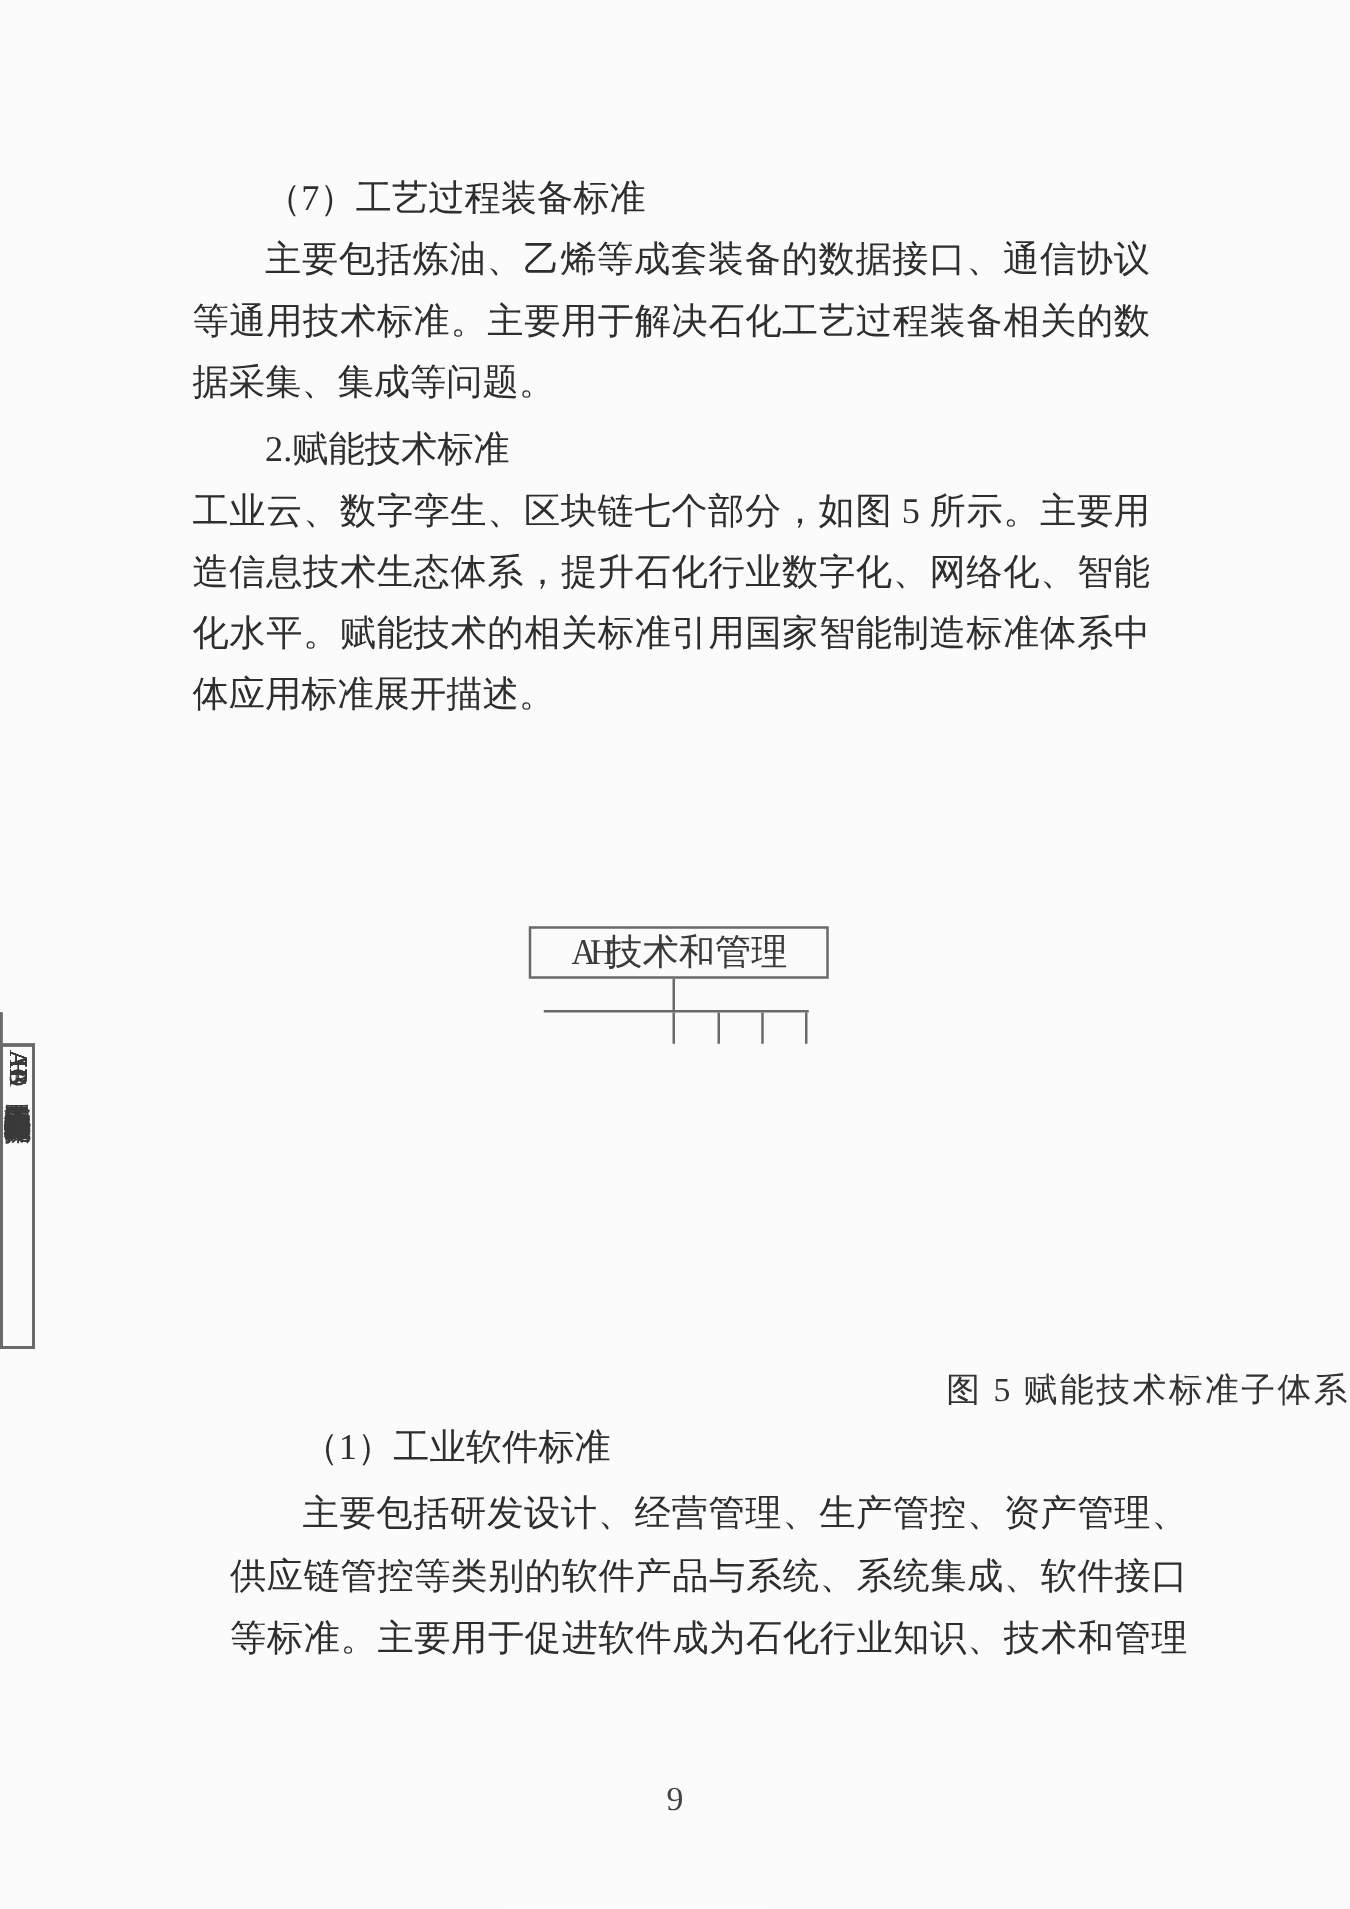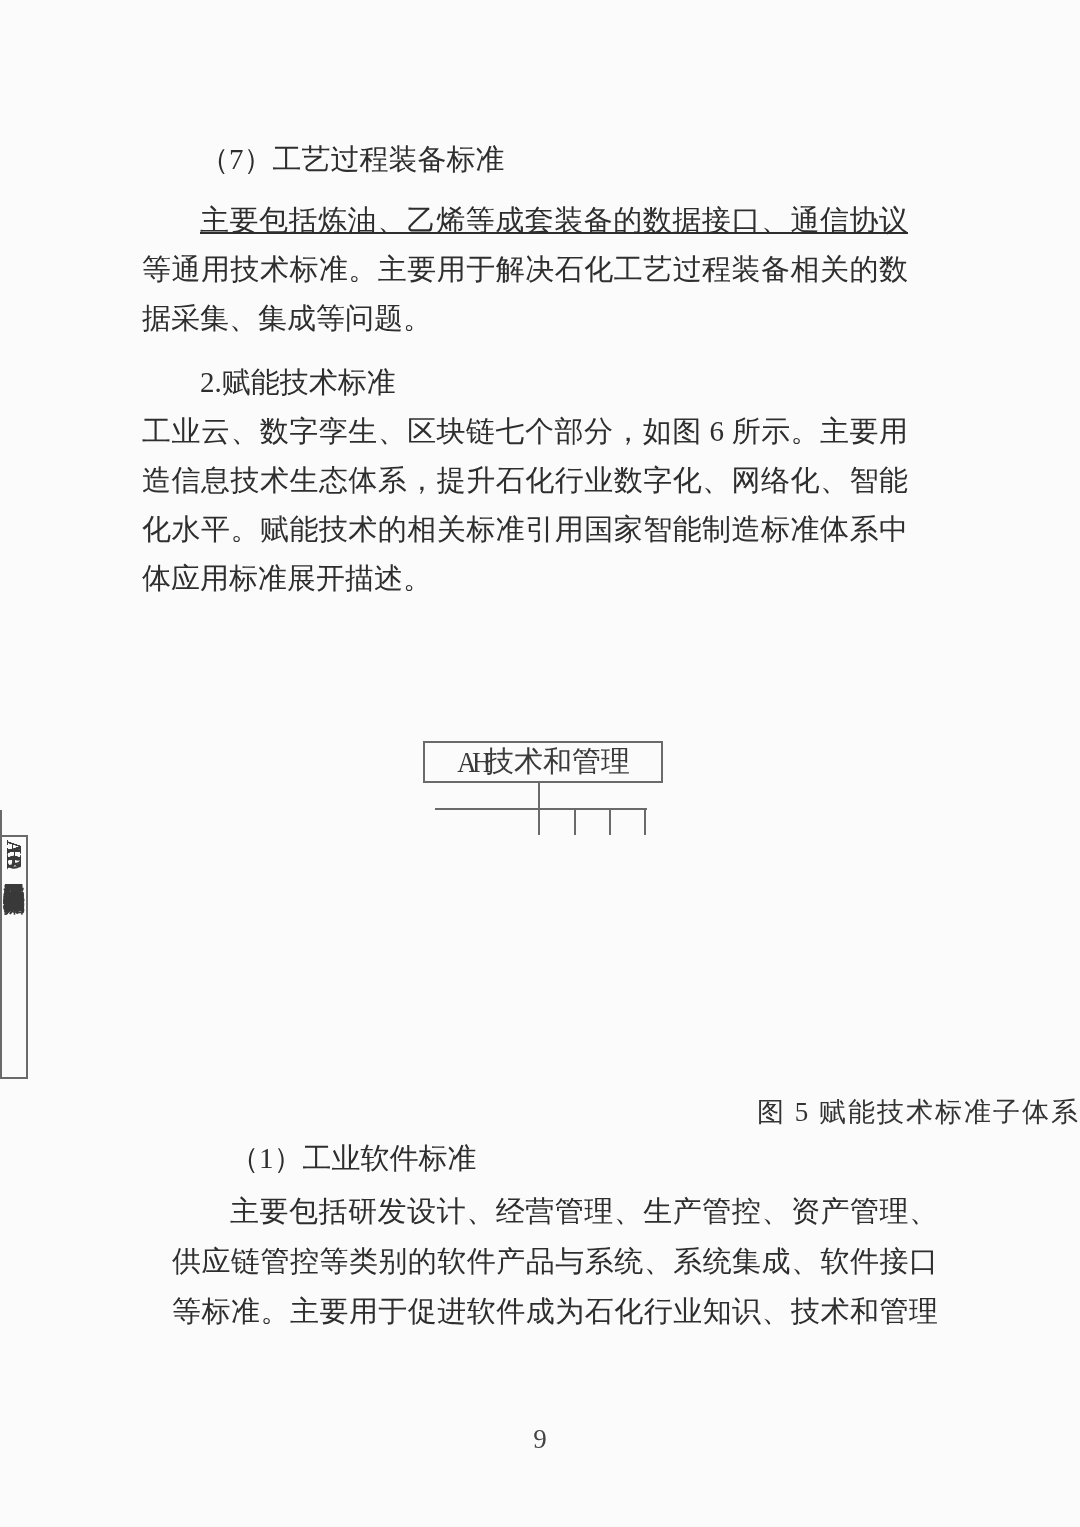--- a/index.html
+++ b/index.html
@@ -7,35 +7,35 @@
     position:relative;
     width:1080px;height:1527px;
     background:#fbfbfb;
     font-family:"Liberation Serif","DejaVu Serif",serif;
     color:#2e2e2e;
     overflow:hidden;
   }
   
   .text-block{
     position:absolute;
-    left:142px;width:766px;
+    left:154px;width:766px;
     font-size:29px;
     line-height:49px;
   }
   .text-block.block-top{top:135px;}
   .text-block.block-bottom{top:1133px;line-height:50px;margin-left:30px;}
   .bodyline{white-space:nowrap;}
   .bodyline.justify{
     white-space:normal;
     text-align:justify;
     text-align-last:justify;
   }
   .bodyline.indent{text-indent:58px;}
-  .block-top .bodyline:nth-child(2){margin-top:12px;text-decoration:underline;}
-  .block-top .bodyline:nth-child(5){margin-top:15px;}
+  .block-top .bodyline:nth-child(2){margin-top:0;}
+  .block-top .bodyline:nth-child(5){margin-top:5px;}
   .block-bottom .bodyline:nth-child(2){margin-top:3px;}
   
   .figure{position:absolute;left:0;top:0;width:984px;height:1527px;pointer-events:none;}
   .root-box{
     position:absolute;left:423px;top:741px;
     width:240px;height:42px;
     border:2px solid #6a6a6a;
     box-sizing:border-box;
     display:flex;align-items:center;justify-content:center;
     font-size:29px;color:#3a3a3a;
@@ -106,21 +106,21 @@
 <body>
 
 <div class="page">
 
   <div class="text-block block-top">
     <div class="bodyline indent">（7）工艺过程装备标准</div>
     <div class="bodyline indent justify">主要包括炼油、乙烯等成套装备的数据接口、通信协议</div>
     <div class="bodyline justify">等通用技术标准。主要用于解决石化工艺过程装备相关的数</div>
     <div class="bodyline">据采集、集成等问题。</div>
     <div class="bodyline indent">2.赋能技术标准</div>
-    <div class="bodyline justify">工业云、数字孪生、区块链七个部分，如图 6 所示。主要用</div>
+    <div class="bodyline justify">工业云、数字孪生、区块链七个部分，如图 5 所示。主要用</div>
     <div class="bodyline justify">造信息技术生态体系，提升石化行业数字化、网络化、智能</div>
     <div class="bodyline justify">化水平。赋能技术的相关标准引用国家智能制造标准体系中</div>
     <div class="bodyline">体应用标准展开描述。</div>
   </div>
 
   <div class="figure">
 
     <div class="root-box">
       <span class="root-code">AH</span>
         <span>技术和管理</span>

